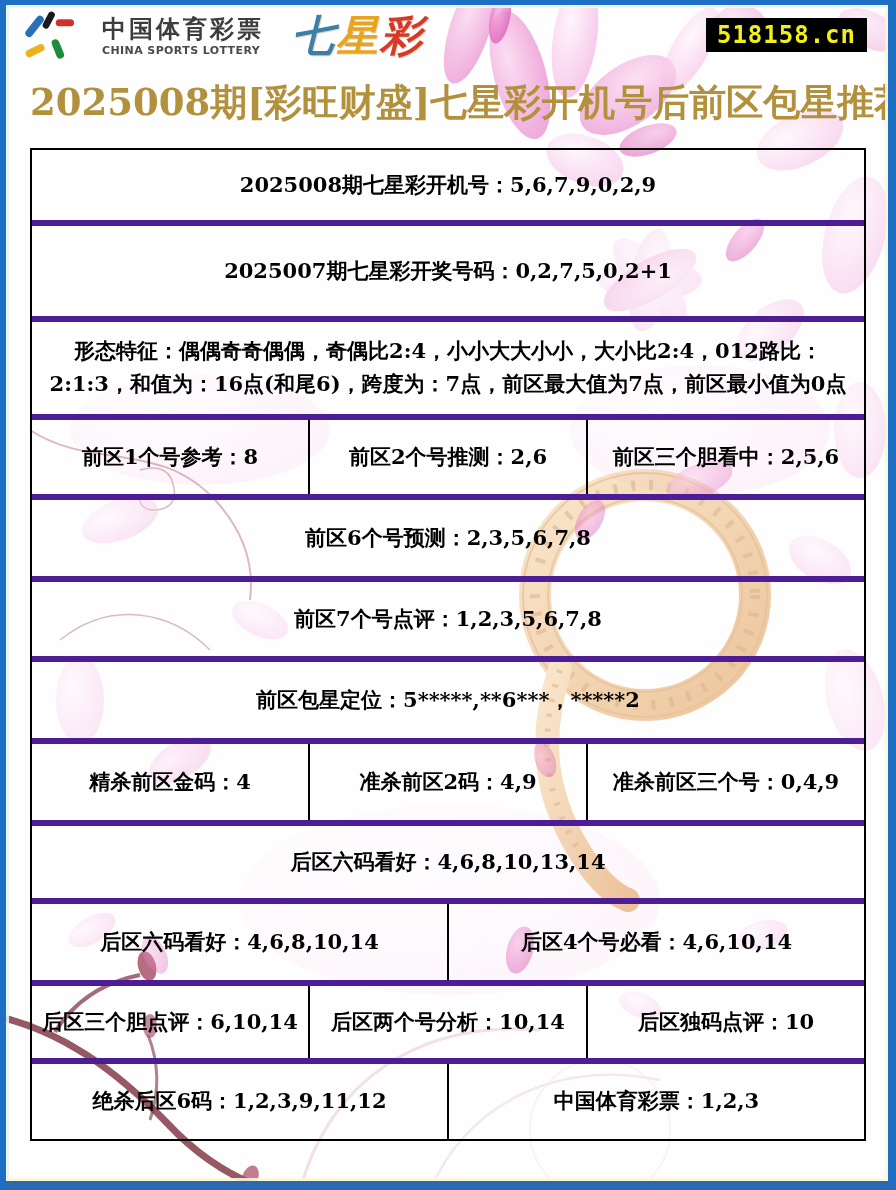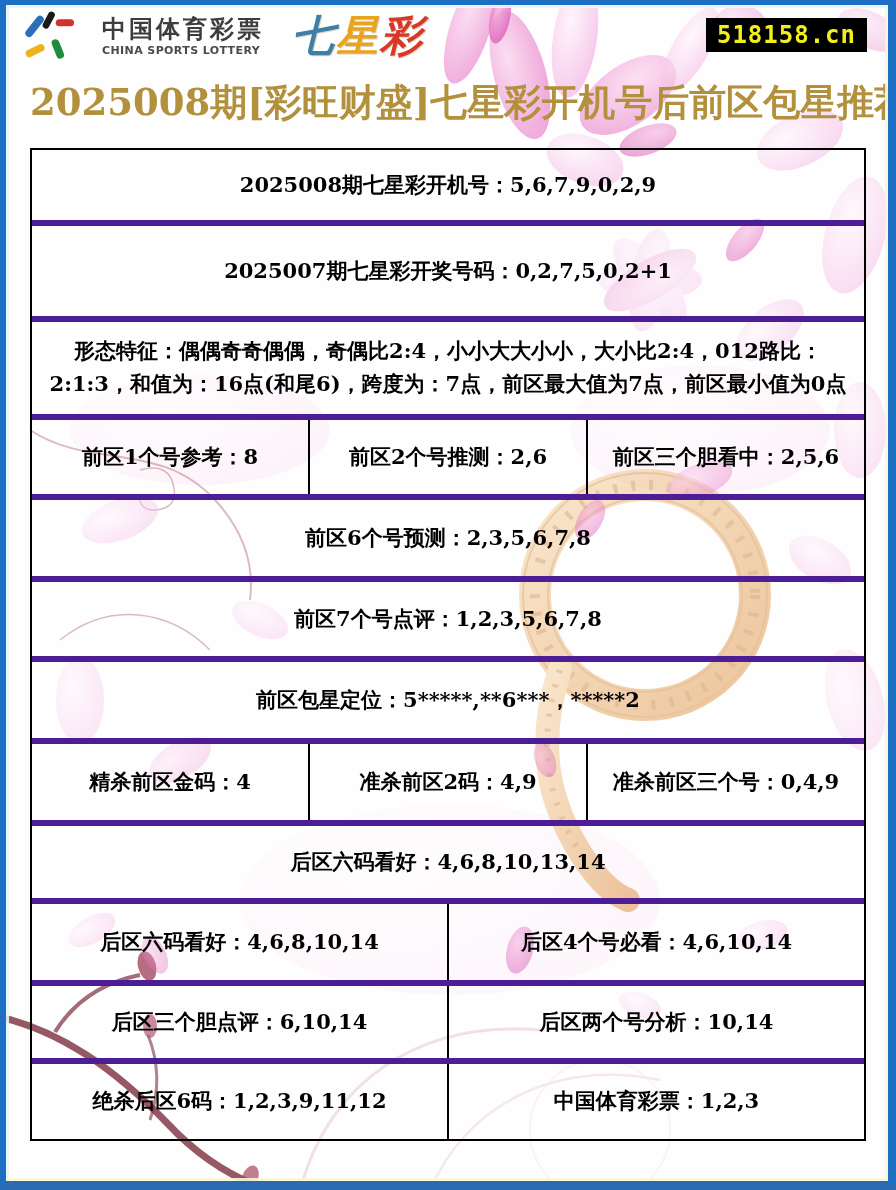--- a/index.html
+++ b/index.html
@@ -218,20 +218,21 @@
     <div class="row h72">
       <div class="cell">后区六码看好：4,6,8,10,13,14</div>
     </div>
     <div class="row h76">
       <div class="cell">后区六码看好：4,6,8,10,14</div>
       <div class="cell">后区4个号必看：4,6,10,14</div>
     </div>
     <div class="row h72">
       <div class="cell">后区三个胆点评：6,10,14</div>
       <div class="cell">后区两个号分析：10,14</div>
+      <div class="cell">后区独码点评：10</div>
     </div>
     <div class="row h75">
       <div class="cell">绝杀后区6码：1,2,3,9,11,12</div>
       <div class="cell">中国体育彩票：1,2,3</div>
     </div>
   </div>
 </div>
 
 <div class="frame"></div>
 

